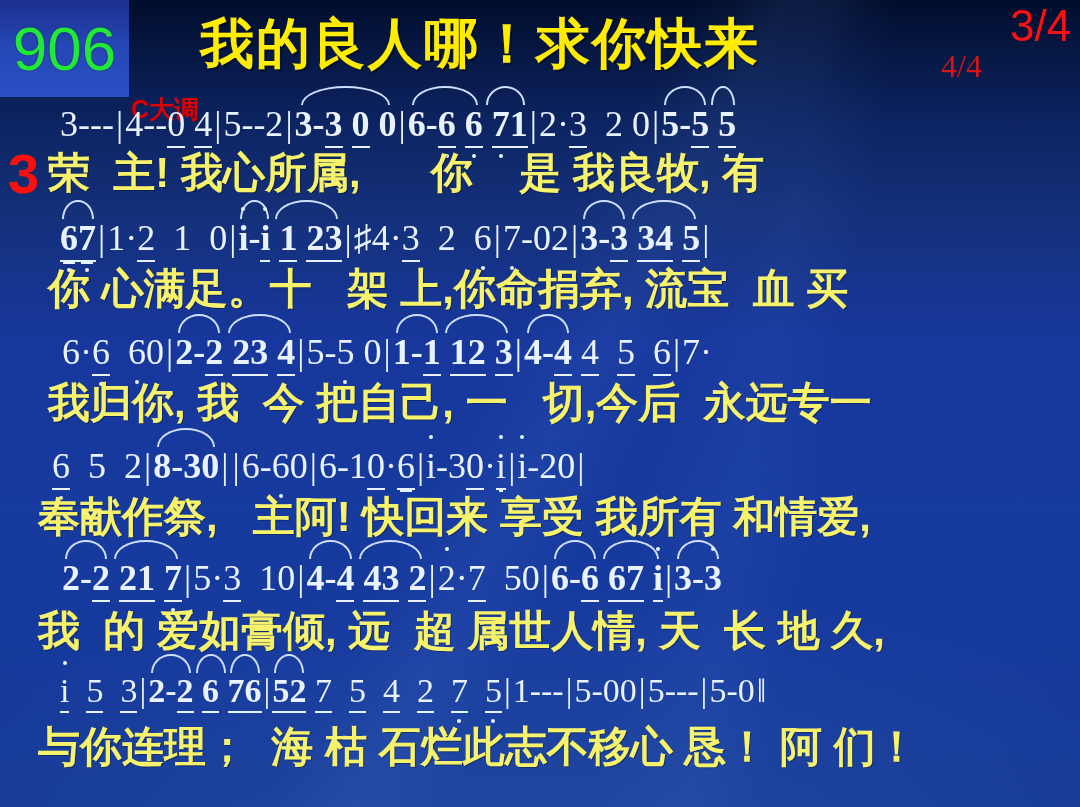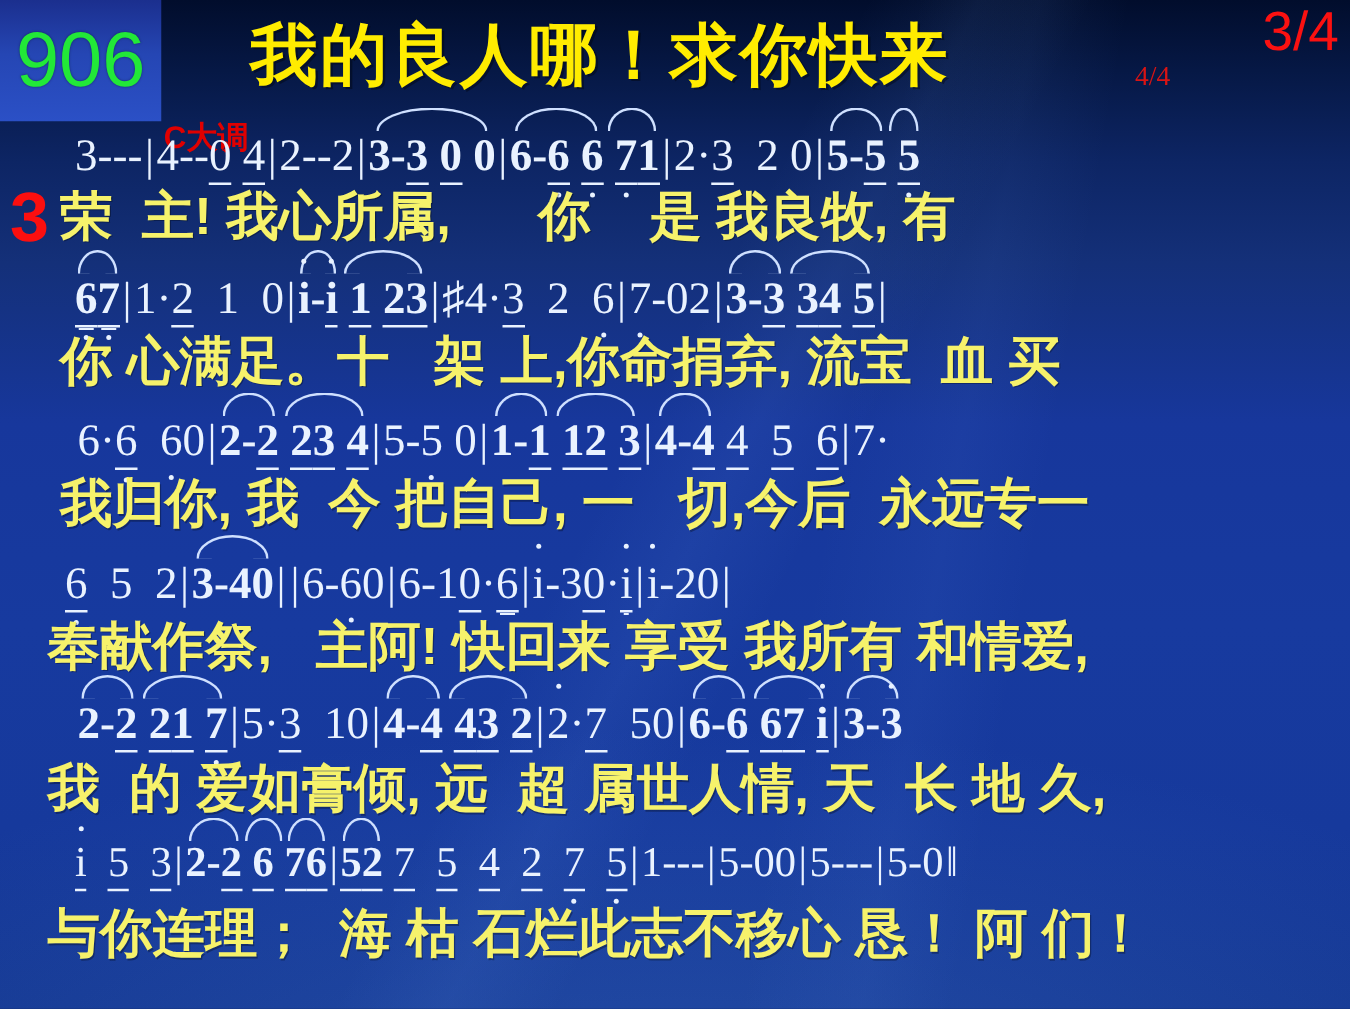--- a/index.html
+++ b/index.html
@@ -47,22 +47,22 @@
     color:#ffec00;font-size:54px;letter-spacing:2px;white-space:nowrap;
     font-family:Liberation Sans, sans-serif;font-weight:bold;
     text-shadow:2px 2px 0 rgba(0,0,0,.35);
   }
   #key{
     position:absolute;left:131px;top:93px;
     color:#e00000;font-size:25px;font-weight:bold;
     font-family:"Liberation Sans",sans-serif;white-space:nowrap;
   }
   #meter-small{
-    position:absolute;left:908px;top:48px;
-    color:#d81414;font-size:22px;font-family:"Liberation Serif",serif;
+    position:absolute;left:941px;top:48px;
+    color:#d81414;font-size:32px;font-family:"Liberation Serif",serif;
   }
   #meter-big{
     position:absolute;left:1010px;top:4px;
     color:#fb1111;font-size:44px;line-height:1;
     font-family:"Liberation Sans",sans-serif;
   }
   #verse-num{
     position:absolute;left:8px;top:146px;
     color:#fb0f0f;font-size:56px;line-height:1;font-weight:bold;
     font-family:"Liberation Sans",sans-serif;
@@ -123,21 +123,21 @@
   <div id="meter-small">4/4</div>
   <div id="meter-big">3/4</div>
   <div id="verse-num">3</div>
 
   <div class="system" style="top:106px">
     <div class="notes" style="padding-left:60px;">
       <span class="sp">3---</span>
         <span class="bar">|</span>
       <span class="sp">4--<span class="u1">0</span>&nbsp;<span class="u1">4</span></span>
         <span class="bar">|</span>
-      <span class="sp">2--2</span>
+      <span class="sp">5--2</span>
         <span class="bar">|</span>
       <span class="grp slur">3‑<span class="u1">3</span>&nbsp;<span class="u1">0</span>&nbsp;0</span>
         <span class="bar">|</span>
       <span class="grp slur">6‑<span class="u1 dotlow">6</span>&nbsp;<span class="u1 dotlow">6</span></span>
         <span class="grp slur">&nbsp;<span class="u1 dotlow">7</span><span class="u1">1</span></span>
         <span class="bar">|</span>
       <span class="sp">2·<span class="u1">3</span>&nbsp;&nbsp;2&nbsp;0</span>
         <span class="bar">|</span>
       <span class="grp slur">5‑<span class="u1">5</span></span>
         <span class="grp slur">&nbsp;<span class="u1 dotlow">5</span></span>
@@ -188,21 +188,21 @@
     </div>
     <div class="lyrics" style="top:48px;padding-left:48px;">
       我归你,&nbsp;我&nbsp;&nbsp;今&nbsp;把自己,&nbsp;一&nbsp;&nbsp;&nbsp;切,今后&nbsp;&nbsp;永远专一
     </div>
   </div>
 
   <div class="system" style="top:448px">
     <div class="notes" style="padding-left:52px;">
       <span class="sp"><span class="u1 dotlow">6</span>&nbsp;&nbsp;5&nbsp;&nbsp;2</span>
         <span class="bar">|</span>
-      <span class="grp slur">3‑40</span>
+      <span class="grp slur">8‑30</span>
         <span class="bar">|</span>
         <span class="bar">|</span>
       <span class="sp">6‑<span class="dotlow">6</span>0</span>
         <span class="bar">|</span>
       <span class="sp">6‑1<span class="u1">0</span>·<span class="u2">6</span></span>
         <span class="bar">|</span>
       <span class="sp"><span class="dothigh">i</span>‑3<span class="u1">0</span>·<span class="u2 dothigh">i</span></span>
         <span class="bar">|</span>
       <span class="sp"><span class="dothigh">i</span>‑20</span>
         <span class="bar">|</span>

